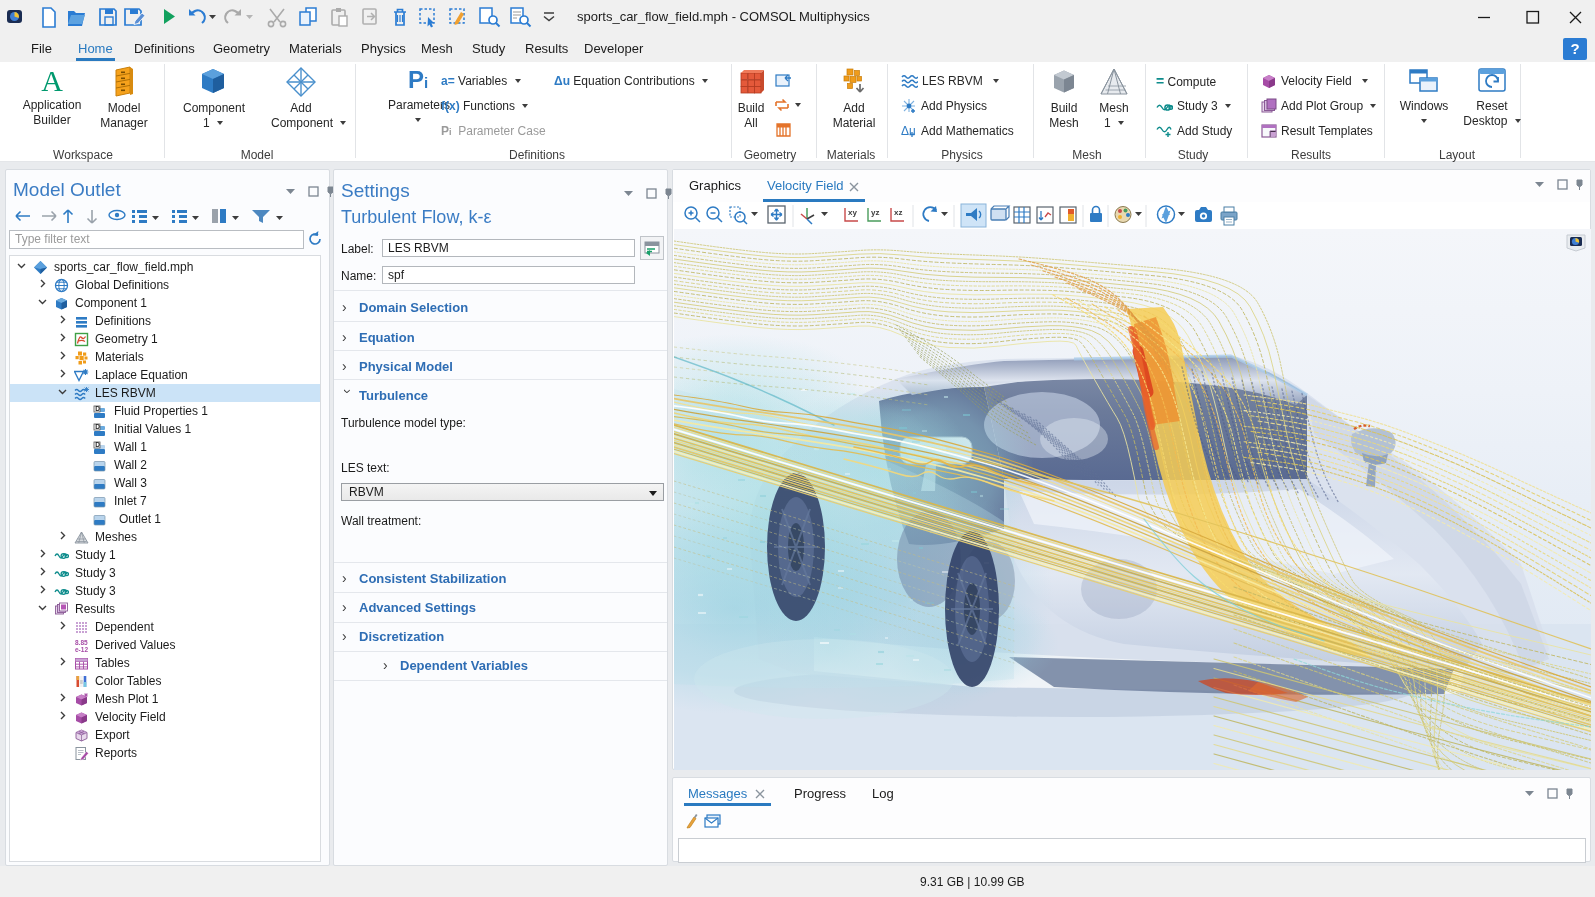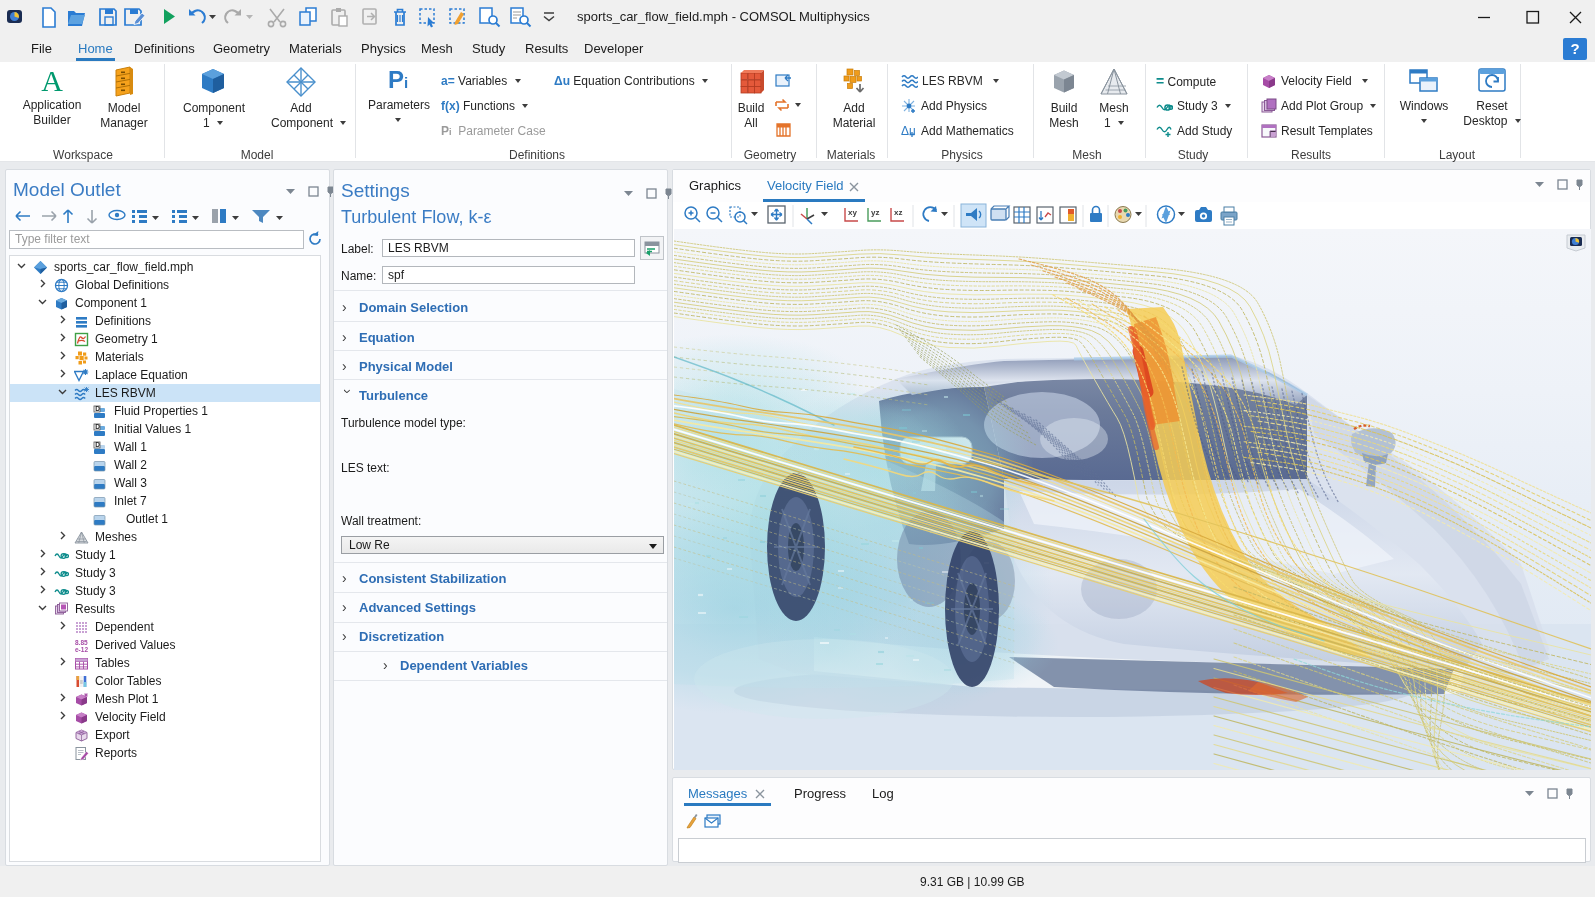--- a/index.html
+++ b/index.html
@@ -197,21 +197,21 @@
     <svg width="32" height="32" viewBox="0 0 32 32">
       <g fill="none" stroke="#4a90cc" stroke-width="1.4">
         <path d="M16 2 L30 16 L16 30 L2 16 Z"></path>
         <path d="M16 2 L16 30 M2 16 L30 16"></path>
         <path d="M9 9 L23 23 M23 9 L9 23"></path>
       </g>
     </svg>
     <div class="bl">Add<br>Component <span class="carr"></span></div>
   </div>
 
-  <div class="bigbtn" style="left:368px; width:60px;">
+  <div class="bigbtn" style="left:388px; width:60px;">
     <div style="height:32px; font-size:24px; line-height:28px; color:#2e7bc4; font-weight:bold;">P<span style="font-size:15px;">i</span></div>
     <div class="bl">Parameters<br><span class="carr" style="margin-left:0;"></span></div>
   </div>
   <div class="smallbtn" style="left:441px; top:11px;"><span style="color:#2e7bc4; font-weight:bold;">a=</span> Variables <span class="carr"></span></div>
   <div class="smallbtn" style="left:441px; top:36px;"><span style="color:#2e7bc4; font-weight:bold;">f(x)</span> Functions <span class="carr"></span></div>
   <div class="smallbtn gray" style="left:441px; top:61px;"><span style="font-weight:bold;">P<span style="font-size:9px;">i</span></span> &nbsp;Parameter Case</div>
   <div class="smallbtn" style="left:554px; top:11px;"><span style="color:#2e7bc4; font-weight:bold;">Δu</span> Equation Contributions <span class="carr"></span></div>
 
   <div class="bigbtn" style="left:723px; width:56px;">
     <svg width="28" height="32" viewBox="0 0 28 32">
@@ -563,21 +563,21 @@
           <rect x="2" y="3.5" width="11" height="9.5" rx="1" fill="none" stroke="#7795ad" stroke-width="0.7"></rect>
         </svg>
         <span style="position:absolute; left:104px;">Inlet 7</span>
       </div>
 <div class="trow" style="top:254px;">
         <svg class="tic" width="15" height="15" viewBox="0 0 15 15" style="left:82px;">
           <rect x="2" y="3.5" width="11" height="4.5" rx="1" fill="#b9d4ec"></rect>
           <rect x="2" y="8" width="11" height="5" rx="1" fill="#2e7bc4"></rect>
           <rect x="2" y="3.5" width="11" height="9.5" rx="1" fill="none" stroke="#7795ad" stroke-width="0.7"></rect>
         </svg>
-        <span style="position:absolute; left:116px;">Outlet 1</span>
+        <span style="position:absolute; left:109px;">Outlet 1</span>
       </div>
 <div class="trow" style="top:272px;">
         <svg class="chev" width="9" height="9" viewBox="0 0 9 9" style="left:48px;">
           <path d="M3 1 l3.5 3.5 L3 8" fill="none" stroke="#3d3d3d" stroke-width="1.4"></path>
         </svg>
         <svg class="tic" width="15" height="15" viewBox="0 0 15 15" style="left:64px;">
           <path d="M7.5 2 L14 13 H1 Z" fill="#d7dade" stroke="#8a949e" stroke-width="0.9"></path>
           <path d="M7.5 2 L4.7 13 M7.5 2 L10.3 13 M3.6 9 h7.8 M2.3 11.5 h10.4" stroke="#8a949e" stroke-width="0.7" fill="none"></path>
         </svg>
         <span style="position:absolute; left:85px;">Meshes</span>
@@ -757,22 +757,22 @@
   <div class="sepline" style="top:120px;"></div>
   <div class="sechead" style="top:129px;"><span class="schev">›</span>Domain Selection</div>
   <div class="sepline" style="top:151px;"></div>
   <div class="sechead" style="top:159px;"><span class="schev">›</span>Equation</div>
   <div class="sepline" style="top:180px;"></div>
   <div class="sechead" style="top:188px;"><span class="schev">›</span>Physical Model</div>
   <div class="sepline" style="top:209px;"></div>
   <div class="sechead" style="top:217px;"><span class="schev open">›</span>Turbulence</div>
   <div class="slabel" style="left:7px; top:246px;">Turbulence model type:</div>
   <div class="slabel" style="left:7px; top:291px;">LES text:</div>
+  <div class="sdrop" style="left:7px; top:313px; width:323px; height:18px;">RBVM<span class="dar"></span></div>
   <div class="slabel" style="left:7px; top:344px;">Wall treatment:</div>
-  <div class="sdrop" style="left:7px; top:366px; width:323px; height:18px;">Low Re<span class="dar"></span></div>
   <div class="sepline" style="top:392px;"></div>
   <div class="sechead" style="top:400px;"><span class="schev">›</span>Consistent Stabilization</div>
   <div class="sepline" style="top:422px;"></div>
   <div class="sechead" style="top:429px;"><span class="schev">›</span>Advanced Settings</div>
   <div class="sepline" style="top:452px;"></div>
   <div class="sechead" style="top:458px;"><span class="schev">›</span>Discretization</div>
   <div class="sepline" style="top:481px;"></div>
   <div class="sechead" style="top:487px;padding-left:41px;"><span class="schev">›</span>Dependent Variables</div>
   <div class="sepline" style="top:510px;"></div>
 </div>

